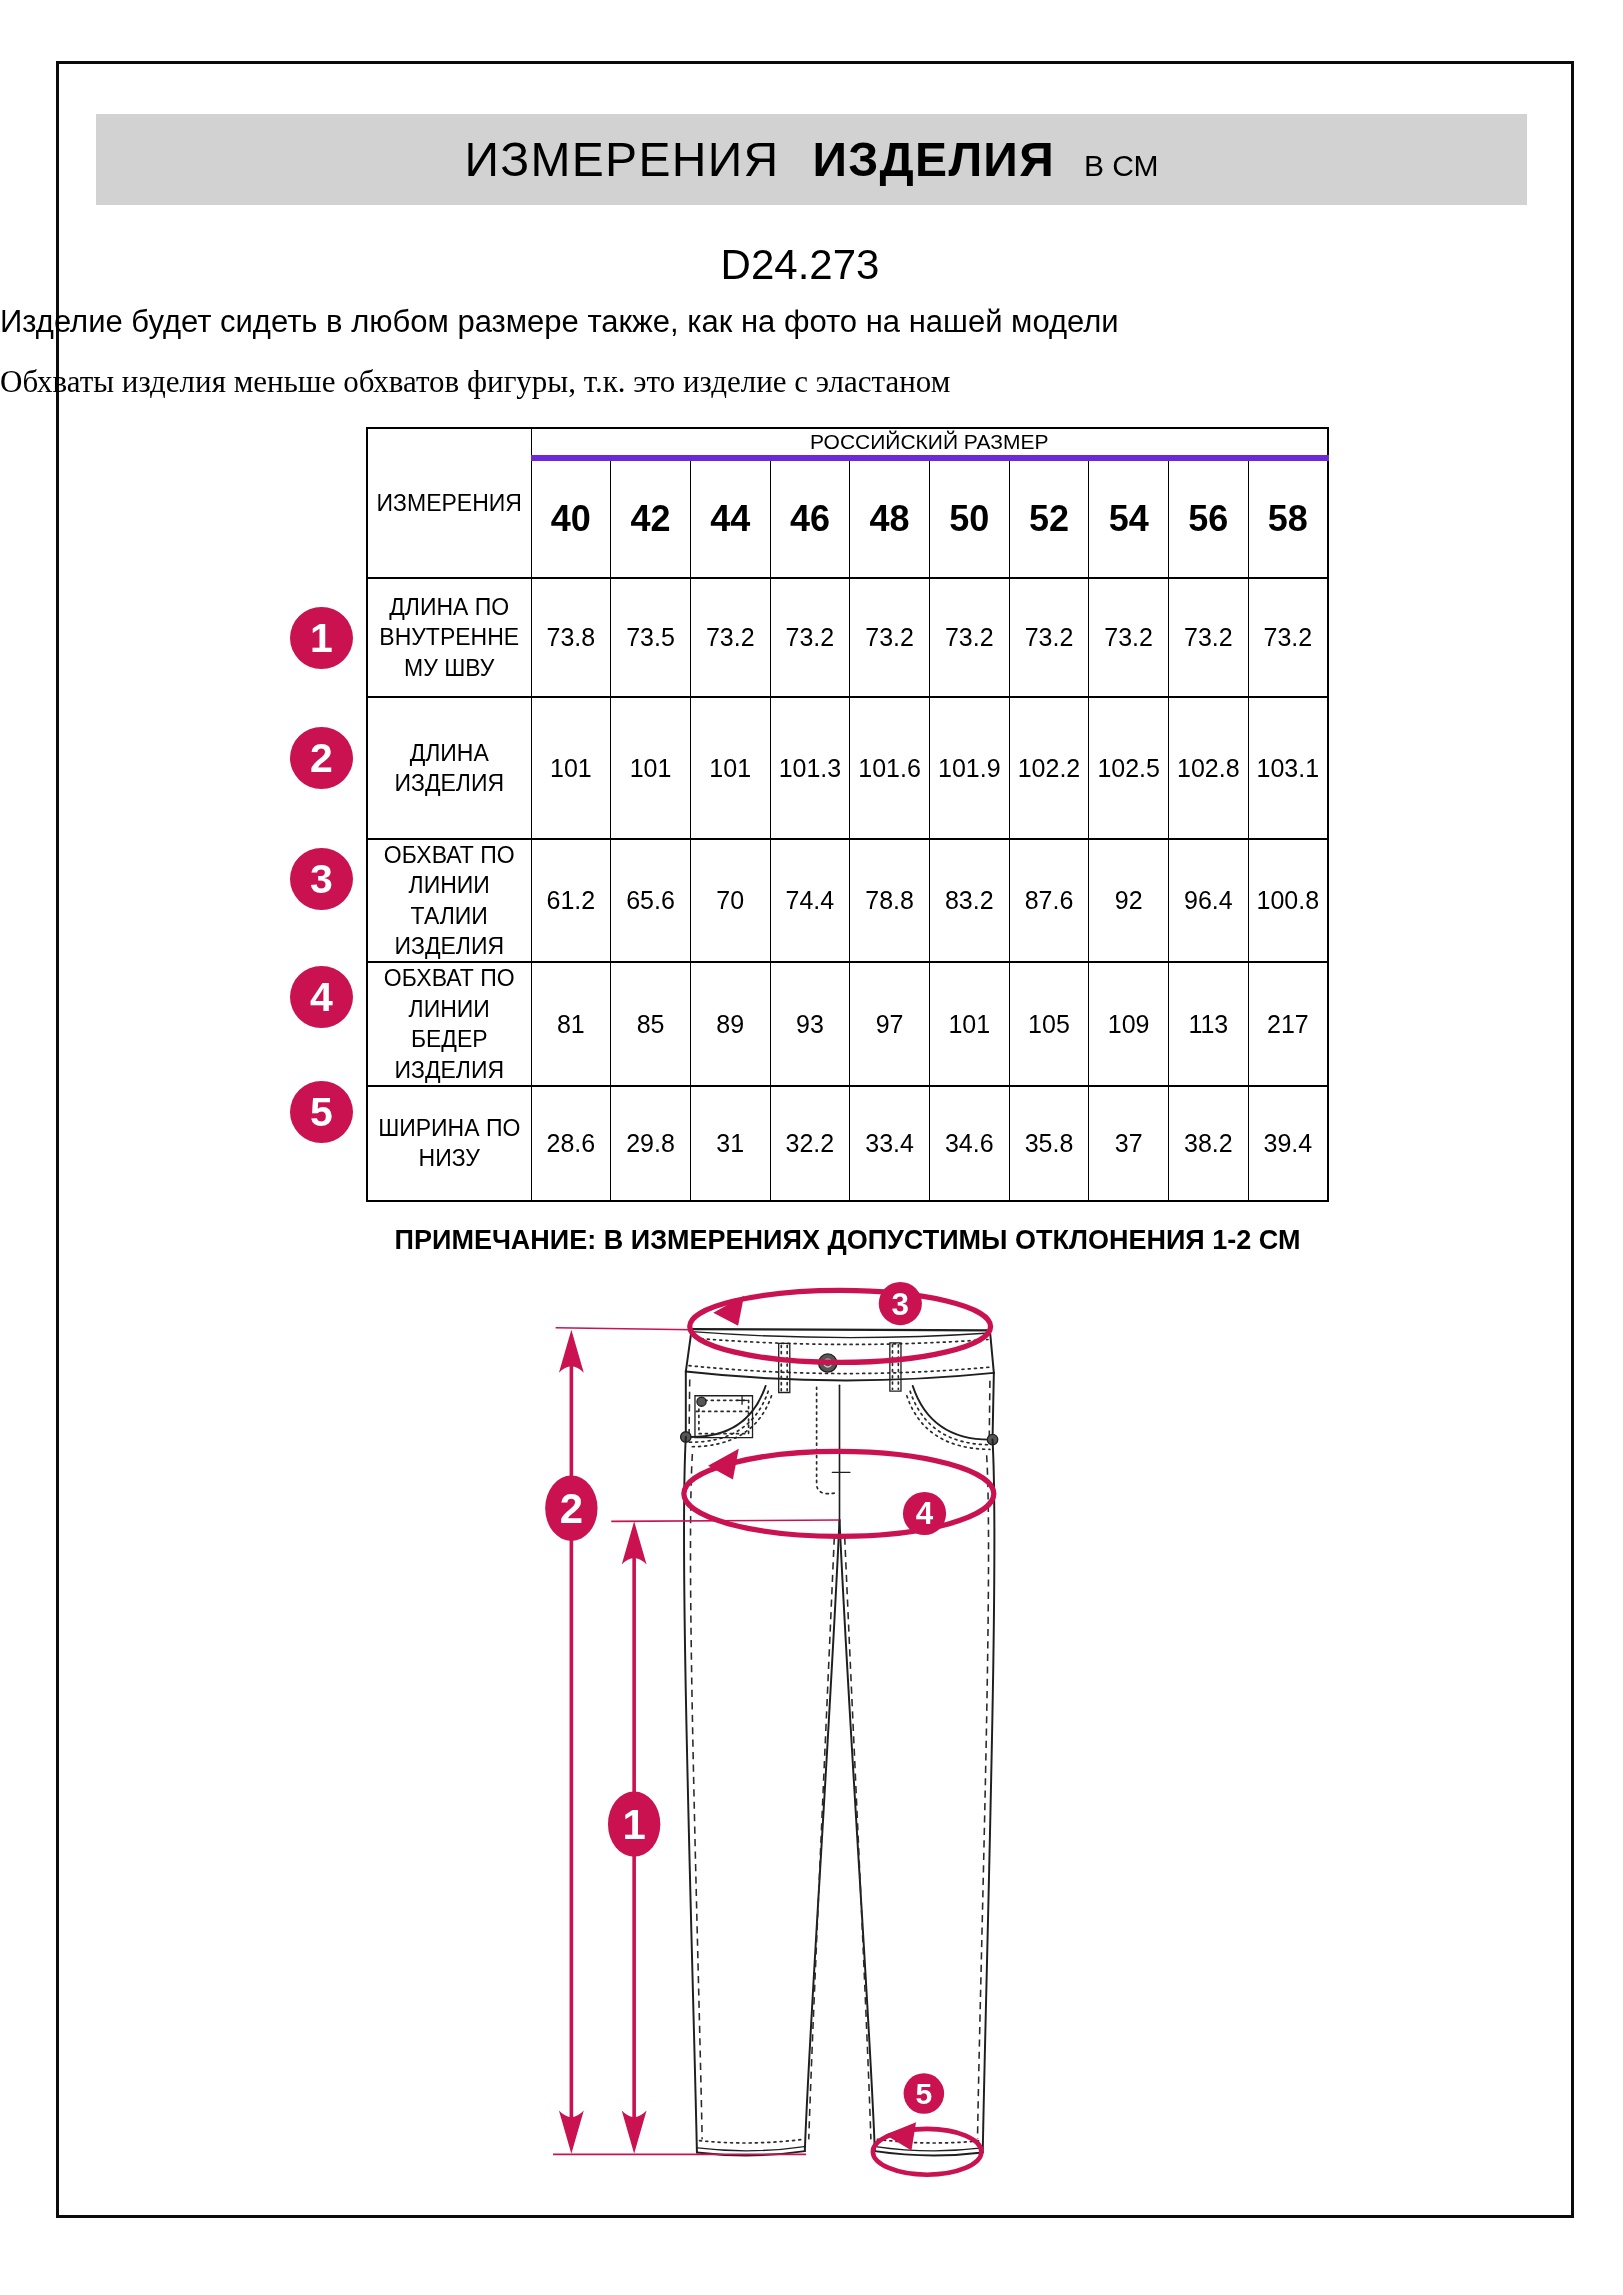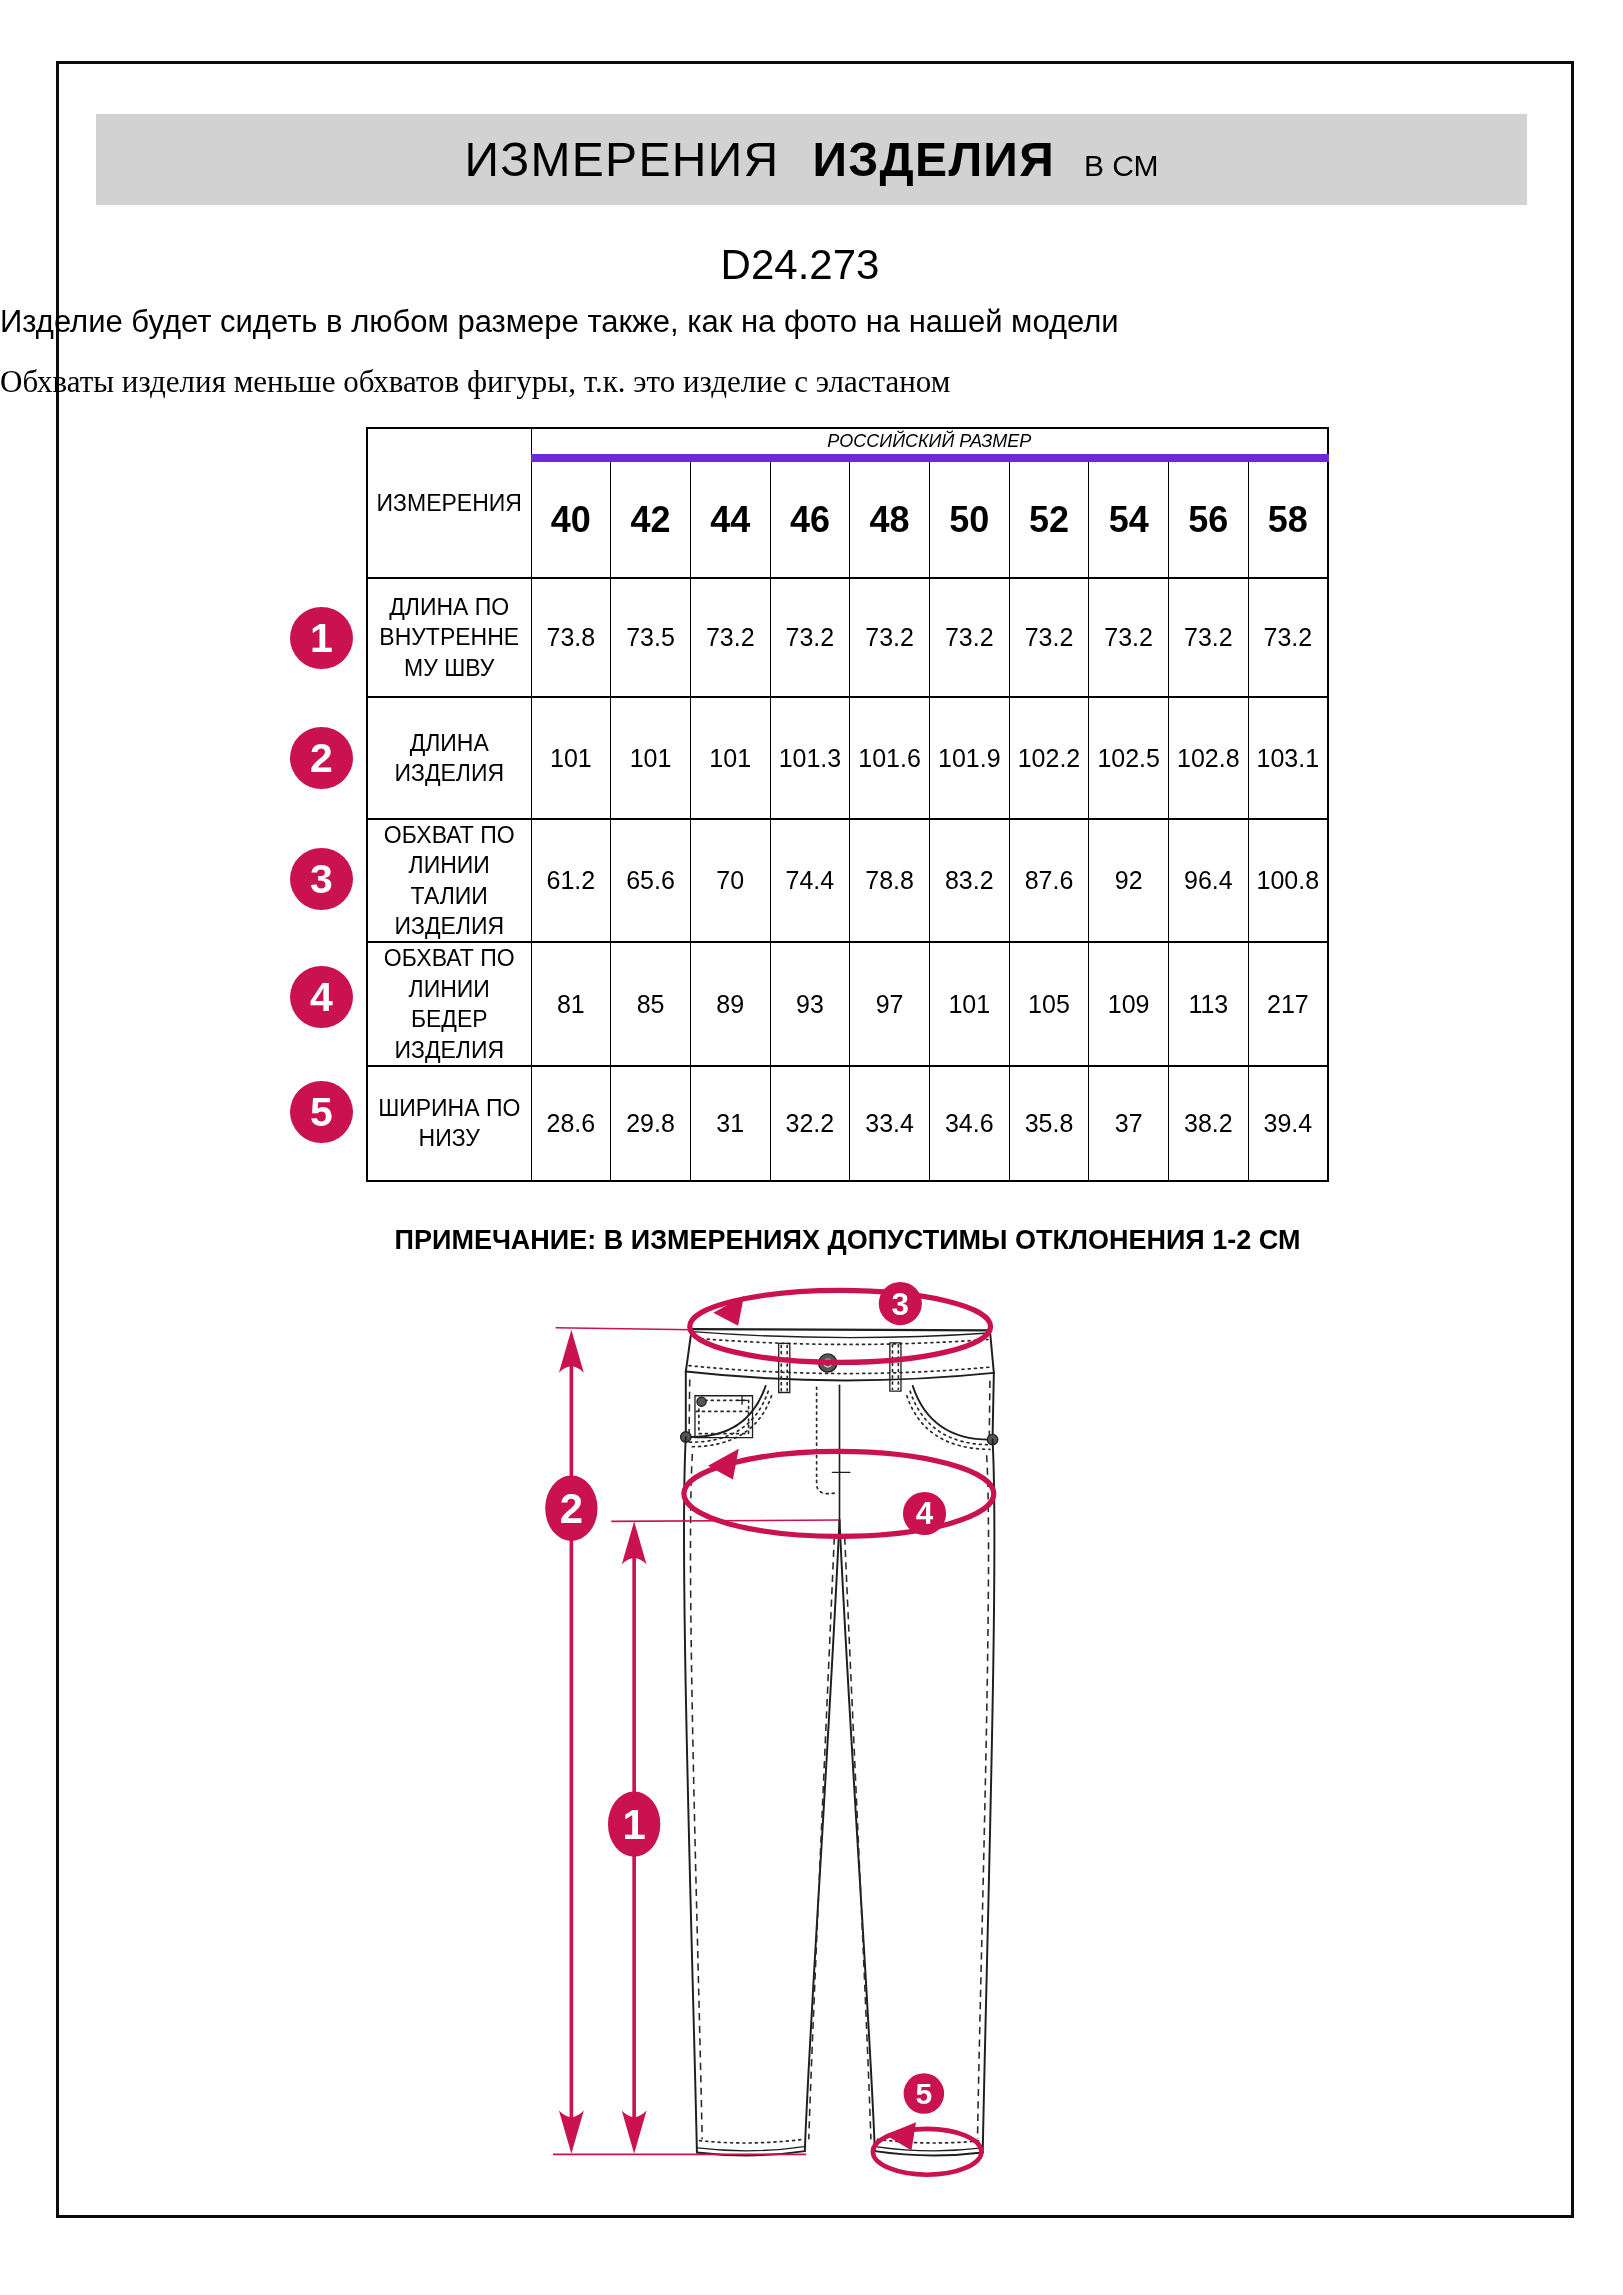--- a/index.html
+++ b/index.html
@@ -61,26 +61,26 @@
     border-left:1.3px solid #000;
     border-right:1.3px solid #000;
     text-align:center;
     vertical-align:middle;
     padding:0;
     font-weight:normal;
   }
   .size-table col.c-measure{width:164px;}
   .size-table thead tr.r-group{height:30px;}
   .size-table thead tr.r-sizes{height:120px;}
-  .size-table .group-h{font-size:18px; border-bottom:8px solid #6d28d9;font-style:italic;}
+  .size-table .group-h{font-size:21px; border-bottom:6px solid #6d28d9;}
   .size-table .measure-h{font-size:23px;}
   .size-table th.size-h{font-size:36px; font-weight:bold;}
   .size-table tbody tr{border-top:2.6px solid #000;}
   .size-table tbody tr:nth-child(1){height:119px;}
-  .size-table tbody tr:nth-child(2){height:122px;}
+  .size-table tbody tr:nth-child(2){height:142px;}
   .size-table tbody tr:nth-child(3){height:120px;}
   .size-table tbody tr:nth-child(4){height:116px;}
   .size-table tbody tr:nth-child(5){height:115px;}
   .size-table td.val{font-size:25px;}
   .size-table th.label{
     font-size:23px;
     line-height:1.32;
     white-space:pre-line;
   }
 

